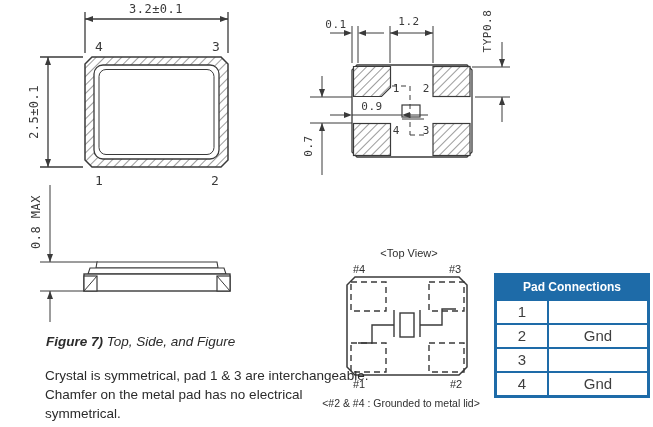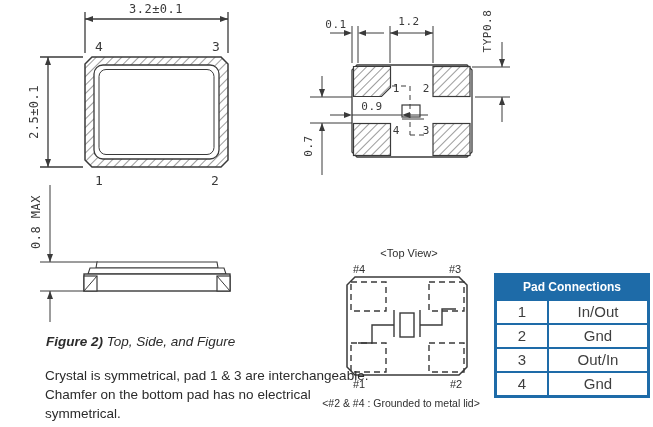--- a/index.html
+++ b/index.html
@@ -162,42 +162,40 @@
     <text class="schemtxt" x="409" y="257" text-anchor="middle">&lt;Top View&gt;</text>
     <text class="schemtxt" x="359" y="273" text-anchor="middle">#4</text>
     <text class="schemtxt" x="455" y="273" text-anchor="middle">#3</text>
     <text class="schemtxt" x="359" y="388" text-anchor="middle">#1</text>
     <text class="schemtxt" x="456" y="388" text-anchor="middle">#2</text>
     <text class="schemnote" x="401" y="407" text-anchor="middle">&lt;#2 &amp; #4 : Grounded to metal lid&gt;</text>
   </svg>
 
   
   <div class="caption">
-    <b>Figure 2)</b><span> Top, Side, and Figure</span>
+    <b>Figure 7)</b><span> Top, Side, and Figure</span>
   </div>
   <div class="notes">
     <div>Crystal is symmetrical, pad 1 &amp; 3 are interchangeable.</div>
-    <div>Chamfer on the bottom pad has no electrical</div>
+    <div>Chamfer on the metal pad has no electrical</div>
     <div>symmetrical.</div>
   </div>
 
   
   <div class="pad-table">
     <div class="pt-header">Pad Connections</div>
     <div class="pt-row">
       <div class="pt-c1">1</div>
-      <div class="pt-c2">In/Out</div>
     </div>
     <div class="pt-row">
       <div class="pt-c1">2</div>
       <div class="pt-c2">Gnd</div>
     </div>
     <div class="pt-row">
       <div class="pt-c1">3</div>
-      <div class="pt-c2">Out/In</div>
     </div>
     <div class="pt-row">
       <div class="pt-c1">4</div>
       <div class="pt-c2">Gnd</div>
     </div>
   </div>
 
 </div>
 
 </body></html>

